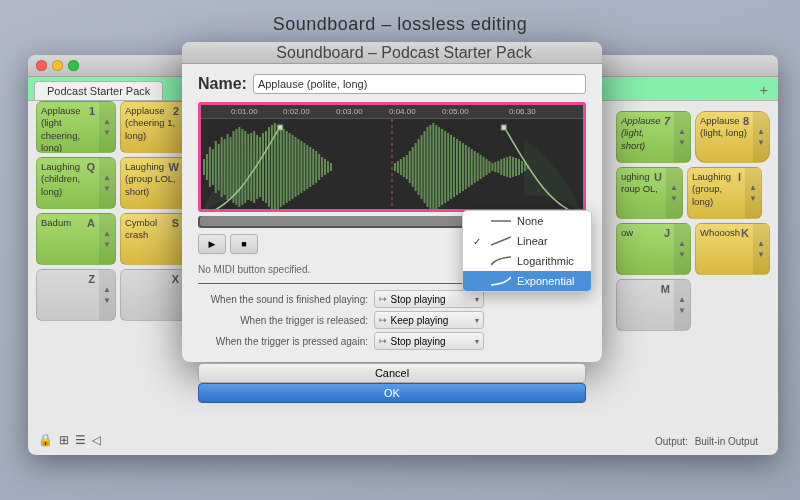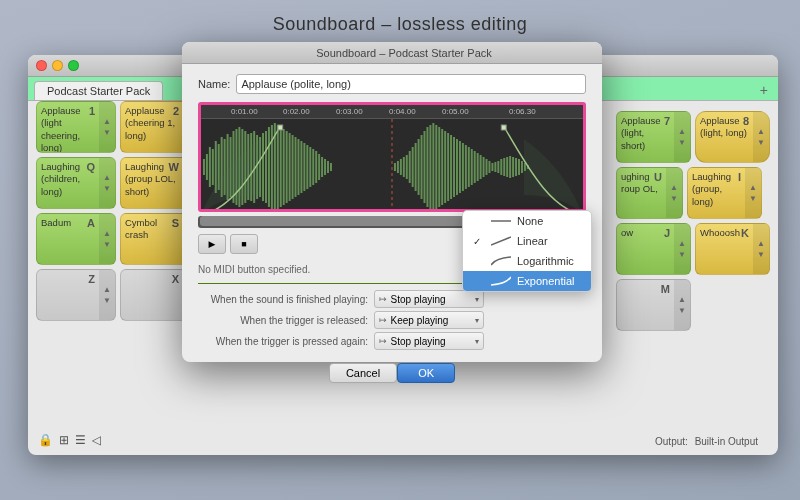--- a/index.html
+++ b/index.html
@@ -168,40 +168,40 @@
       height: 22px;
       background: linear-gradient(to bottom, #d8d8d8, #c0c0c0);
       border-radius: 8px 8px 0 0;
       border-bottom: 1px solid #a0a0a0;
       display: flex;
       align-items: center;
       justify-content: center;
     }
 
     .dialog-title {
-      font-size: 11px;
+      font-size: 16px;
       font-weight: 500;
       color: #444;
       margin-left: 24px;
     }
 
     .dialog-body {
       padding: 10px 16px;
     }
 
     .name-row {
       display: flex;
       align-items: center;
       margin-bottom: 8px;
       gap: 6px;
     }
 
     .name-label {
-      font-size: 11px;
-      font-weight: 400;
+      font-size: 16px;
+      font-weight: 700;
       color: #333;
       white-space: nowrap;
     }
 
     .name-input {
       flex: 1;
       height: 20px;
       border: 1px solid #aaa;
       border-radius: 3px;
       padding: 0 4px;
@@ -372,20 +372,21 @@
       margin-left: auto;
       font-size: 8px;
       color: #666;
     }
 
     
     .dialog-buttons {
       display: flex;
       justify-content: center;
       padding: 6px 0 4px;
+      flex-direction: column;
     }
 
     .btn-cancel {
       padding: 3px 16px;
       background: linear-gradient(to bottom, #f0f0f0, #d8d8d8);
       border: 1px solid #aaa;
       border-radius: 4px;
       font-size: 11px;
       cursor: pointer;
     }
@@ -569,21 +570,21 @@
           <div class="cell-arrow">
             <span>▲</span>
             <span>▼</span>
           </div>
         </div>
       </div>
     </div>
 
     <div class="right-cells">
       <div class="right-row">
-        <div class="sound-cell cell-green" style="width:75px;">
+        <div class="sound-cell cell-green" style="width:75px;font-style:italic;">
           <div class="cell-content">
             <span>Applause (light, short)</span>
           </div>
           <div class="cell-key">7</div>
           <div class="cell-arrow">
               <span>▲</span>
               <span>▼</span>
             </div>
         </div>
         <div class="sound-cell cell-yellow" style="width:75px;border-radius:11px;">

